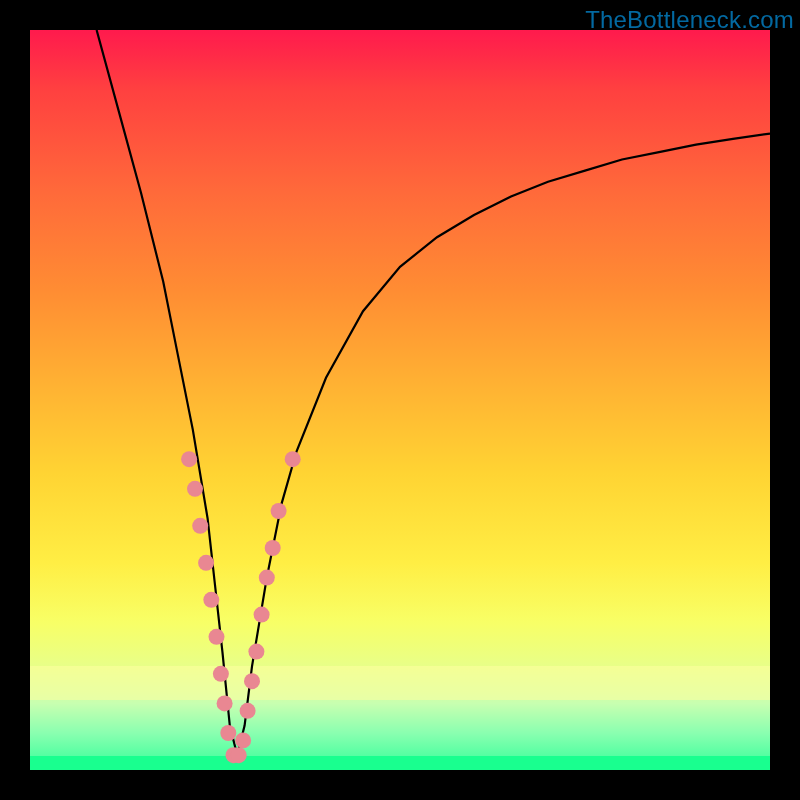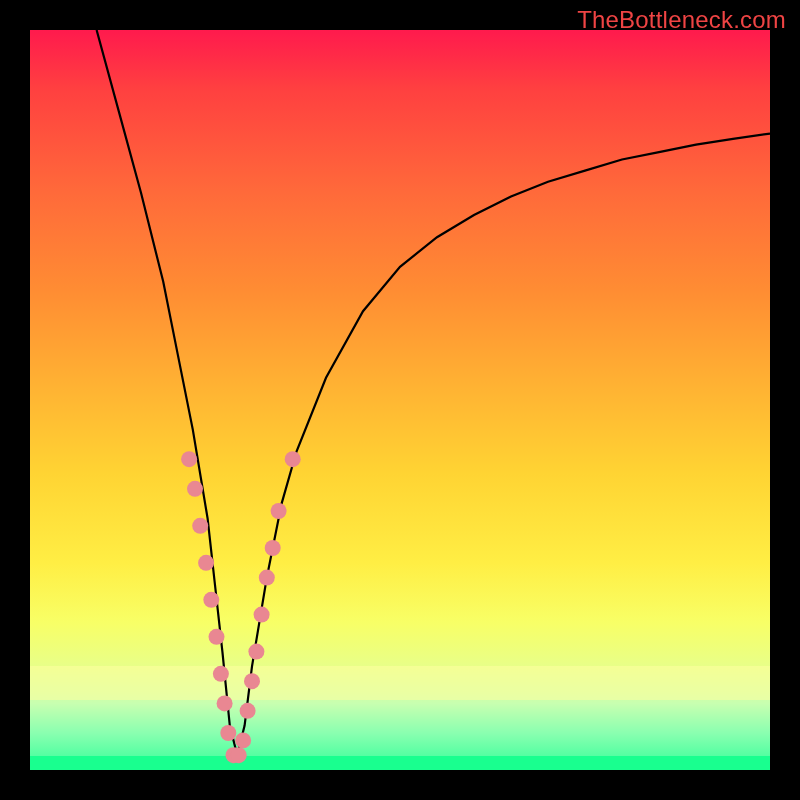--- a/index.html
+++ b/index.html
@@ -51,22 +51,22 @@
     position: absolute;
     left: 0;
     right: 0;
     bottom: 70px;
     height: 34px;
     background: rgba(255,255,160,0.55);
   }
   .watermark {
     position: absolute;
     top: 6px;
-    right: 14px;
-    color: #ef4444;
+    right: 6px;
+    color: #0369a1;
     font-size: 24px;
     font-weight: 500;
     letter-spacing: 0.2px;
     user-select: none;
   }
   .curve {
     position: absolute;
     inset: 0;
     pointer-events: none;
   }

